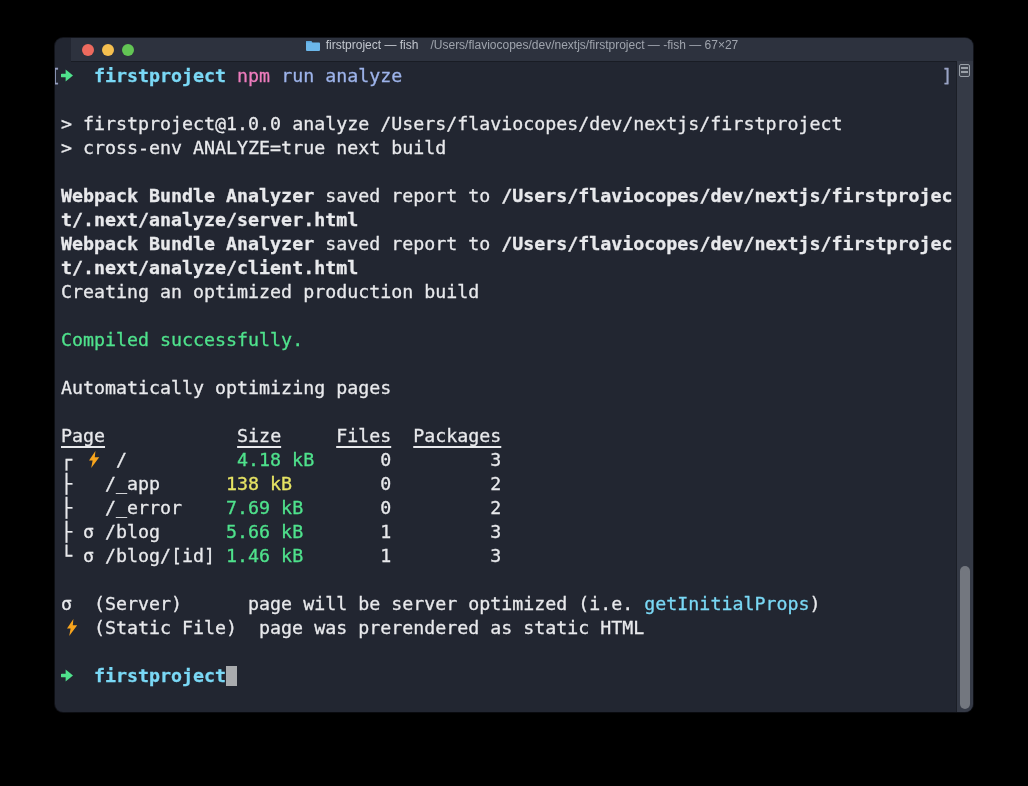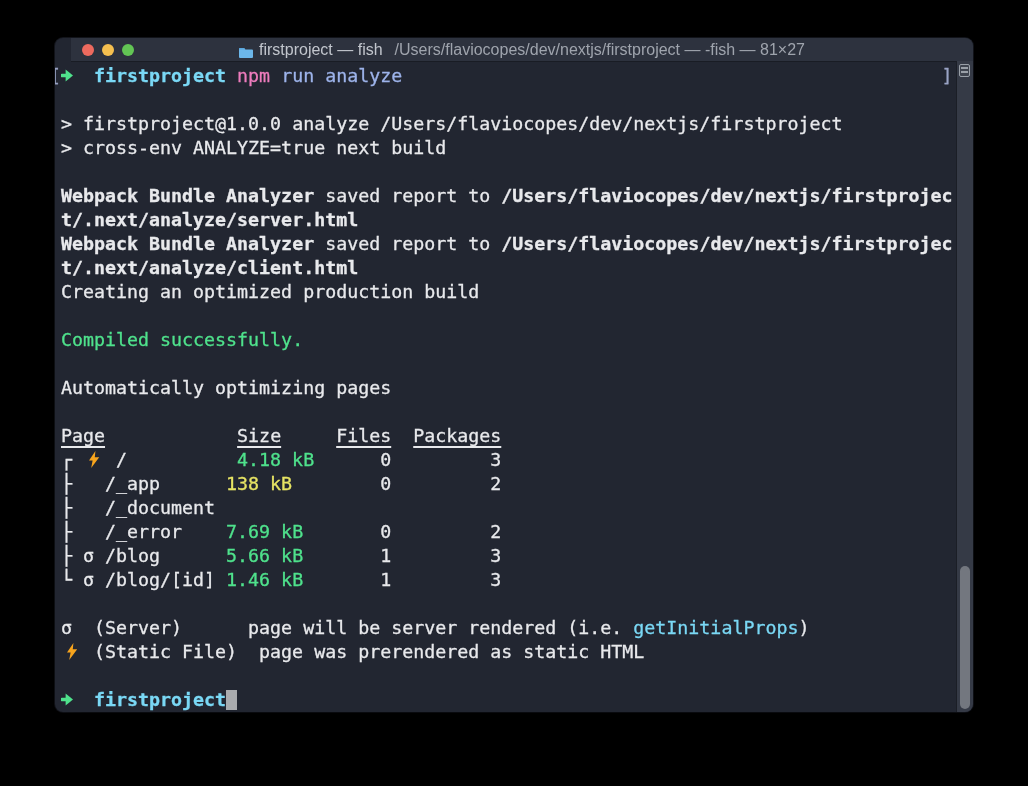--- a/index.html
+++ b/index.html
@@ -9,22 +9,22 @@
   #term-window{
     position:absolute;left:55px;top:38px;width:918px;height:674px;
     background:var(--bg);border-radius:8px;overflow:hidden;
     box-shadow:0 18px 45px rgba(0,0,0,.65), 0 0 0 1px #14161d;
   }
 
   
   #titlebar{
     position:absolute;left:16px;top:0;right:0;height:23px;
     background:var(--titlebar);border-bottom:1px solid #191c24;
-    display:flex;align-items:center;justify-content:center;
-    font-family:"Liberation Sans",sans-serif;font-size:16px;color:var(--titletext);
+    display:flex;align-items:flex-start;justify-content:center;
+    font-family:"Liberation Sans",sans-serif;font-size:12px;color:var(--titletext);
   }
   #traffic{position:absolute;left:11px;top:0;height:23px;display:flex;align-items:center;gap:8px;}
   .tl{width:12px;height:12px;border-radius:50%;}
   .tl.red{background:var(--tl_red);}
   .tl.yellow{background:var(--tl_yellow);}
   .tl.green{background:var(--tl_green);}
   #title-center{display:flex;align-items:center;gap:6px;white-space:nowrap;}
   #title-center .path{color:var(--titlepath);margin-left:6px;}
   .folder-ico{display:inline-block;width:14px;height:11px;position:relative;top:0px;}
 
@@ -86,21 +86,21 @@
         <span class="tl green"></span>
       </div>
       <div id="title-center">
         <span class="folder-ico">
           <svg width="14" height="11" viewBox="0 0 14 11">
             <path d="M0 2 Q0 1 1 1 L5 1 L6.4 2.4 L13 2.4 Q14 2.4 14 3.4 L14 10 Q14 11 13 11 L1 11 Q0 11 0 10 Z" fill="#6cb7ea"></path>
             <path d="M0 2 Q0 1 1 1 L5 1 L6.4 2.4 L0 2.4 Z" fill="#5aa6dc"></path>
           </svg>
         </span>
         <span>firstproject — fish</span>
-        <span class="path">/Users/flaviocopes/dev/nextjs/firstproject — -fish — 81×27</span>
+        <span class="path">/Users/flaviocopes/dev/nextjs/firstproject — -fish — 67×27</span>
       </div>
     </div>
 
     <div id="term-content">
         <div class="row"><span class="icon-arrow"><svg width="13" height="15" viewBox="0 0 13 15">
               <path d="M1 7.5 H6.5" stroke="currentColor" stroke-width="3.4" stroke-linecap="round"></path>
               <path d="M4.6 1.6 L12 7.5 L4.6 13.4 Z" fill="currentColor"></path>
             </svg></span><span class="seg">  </span><span class="seg c-cyan b">firstproject</span><span class="seg"> </span><span class="seg c-pink">npm</span><span class="seg"> </span><span class="seg c-arg">run analyze</span><span class="seg c-dim marker-left">[</span><span class="seg c-dim marker-right">]</span></div>
         <div class="row"></div>
         <div class="row"><span class="seg">&gt; firstproject@1.0.0 analyze /Users/flaviocopes/dev/nextjs/firstproject</span></div>
@@ -114,26 +114,25 @@
         <div class="row"></div>
         <div class="row"><span class="seg c-green">Compiled successfully.</span></div>
         <div class="row"></div>
         <div class="row"><span class="seg">Automatically optimizing pages</span></div>
         <div class="row"></div>
         <div class="row"><span class="seg u">Page</span><span class="seg">            </span><span class="seg u">Size</span><span class="seg">     </span><span class="seg u">Files</span><span class="seg">  </span><span class="seg u">Packages</span></div>
         <div class="row"><span class="seg">┌ </span><span class="icon-seg c-bolt"><svg width="12" height="17" viewBox="0 0 12 17">
               <path d="M7.4 0 L1 9.4 H4.6 L3.2 17 L11.2 6.2 H6.8 Z" fill="currentColor"></path>
             </svg></span><span class="seg"> /          </span><span class="seg c-green">4.18 kB</span><span class="seg">      0         3</span></div>
         <div class="row"><span class="seg">├   /_app      </span><span class="seg c-yellow">138 kB</span><span class="seg">        0         2</span></div>
-        <div class="row"><span class="seg">├   /_document</span></div>
         <div class="row"><span class="seg">├   /_error    </span><span class="seg c-green">7.69 kB</span><span class="seg">       0         2</span></div>
         <div class="row"><span class="seg">├ σ /blog      </span><span class="seg c-green">5.66 kB</span><span class="seg">       1         3</span></div>
         <div class="row"><span class="seg">└ σ /blog/[id] </span><span class="seg c-green">1.46 kB</span><span class="seg">       1         3</span></div>
         <div class="row"></div>
-        <div class="row"><span class="seg">σ  (Server)      page will be server rendered (i.e. </span><span class="seg c-cyan">getInitialProps</span><span class="seg">)</span></div>
+        <div class="row"><span class="seg">σ  (Server)      page will be server optimized (i.e. </span><span class="seg c-cyan">getInitialProps</span><span class="seg">)</span></div>
         <div class="row"><span class="icon-seg c-bolt"><svg width="12" height="17" viewBox="0 0 12 17">
               <path d="M7.4 0 L1 9.4 H4.6 L3.2 17 L11.2 6.2 H6.8 Z" fill="currentColor"></path>
             </svg></span><span class="seg"> (Static File)  page was prerendered as static HTML</span></div>
         <div class="row"></div>
         <div class="row"><span class="icon-arrow"><svg width="13" height="15" viewBox="0 0 13 15">
               <path d="M1 7.5 H6.5" stroke="currentColor" stroke-width="3.4" stroke-linecap="round"></path>
               <path d="M4.6 1.6 L12 7.5 L4.6 13.4 Z" fill="currentColor"></path>
             </svg></span><span class="seg">  </span><span class="seg c-cyan b">firstproject</span><span class="cursor"></span></div>
       </div>
 

